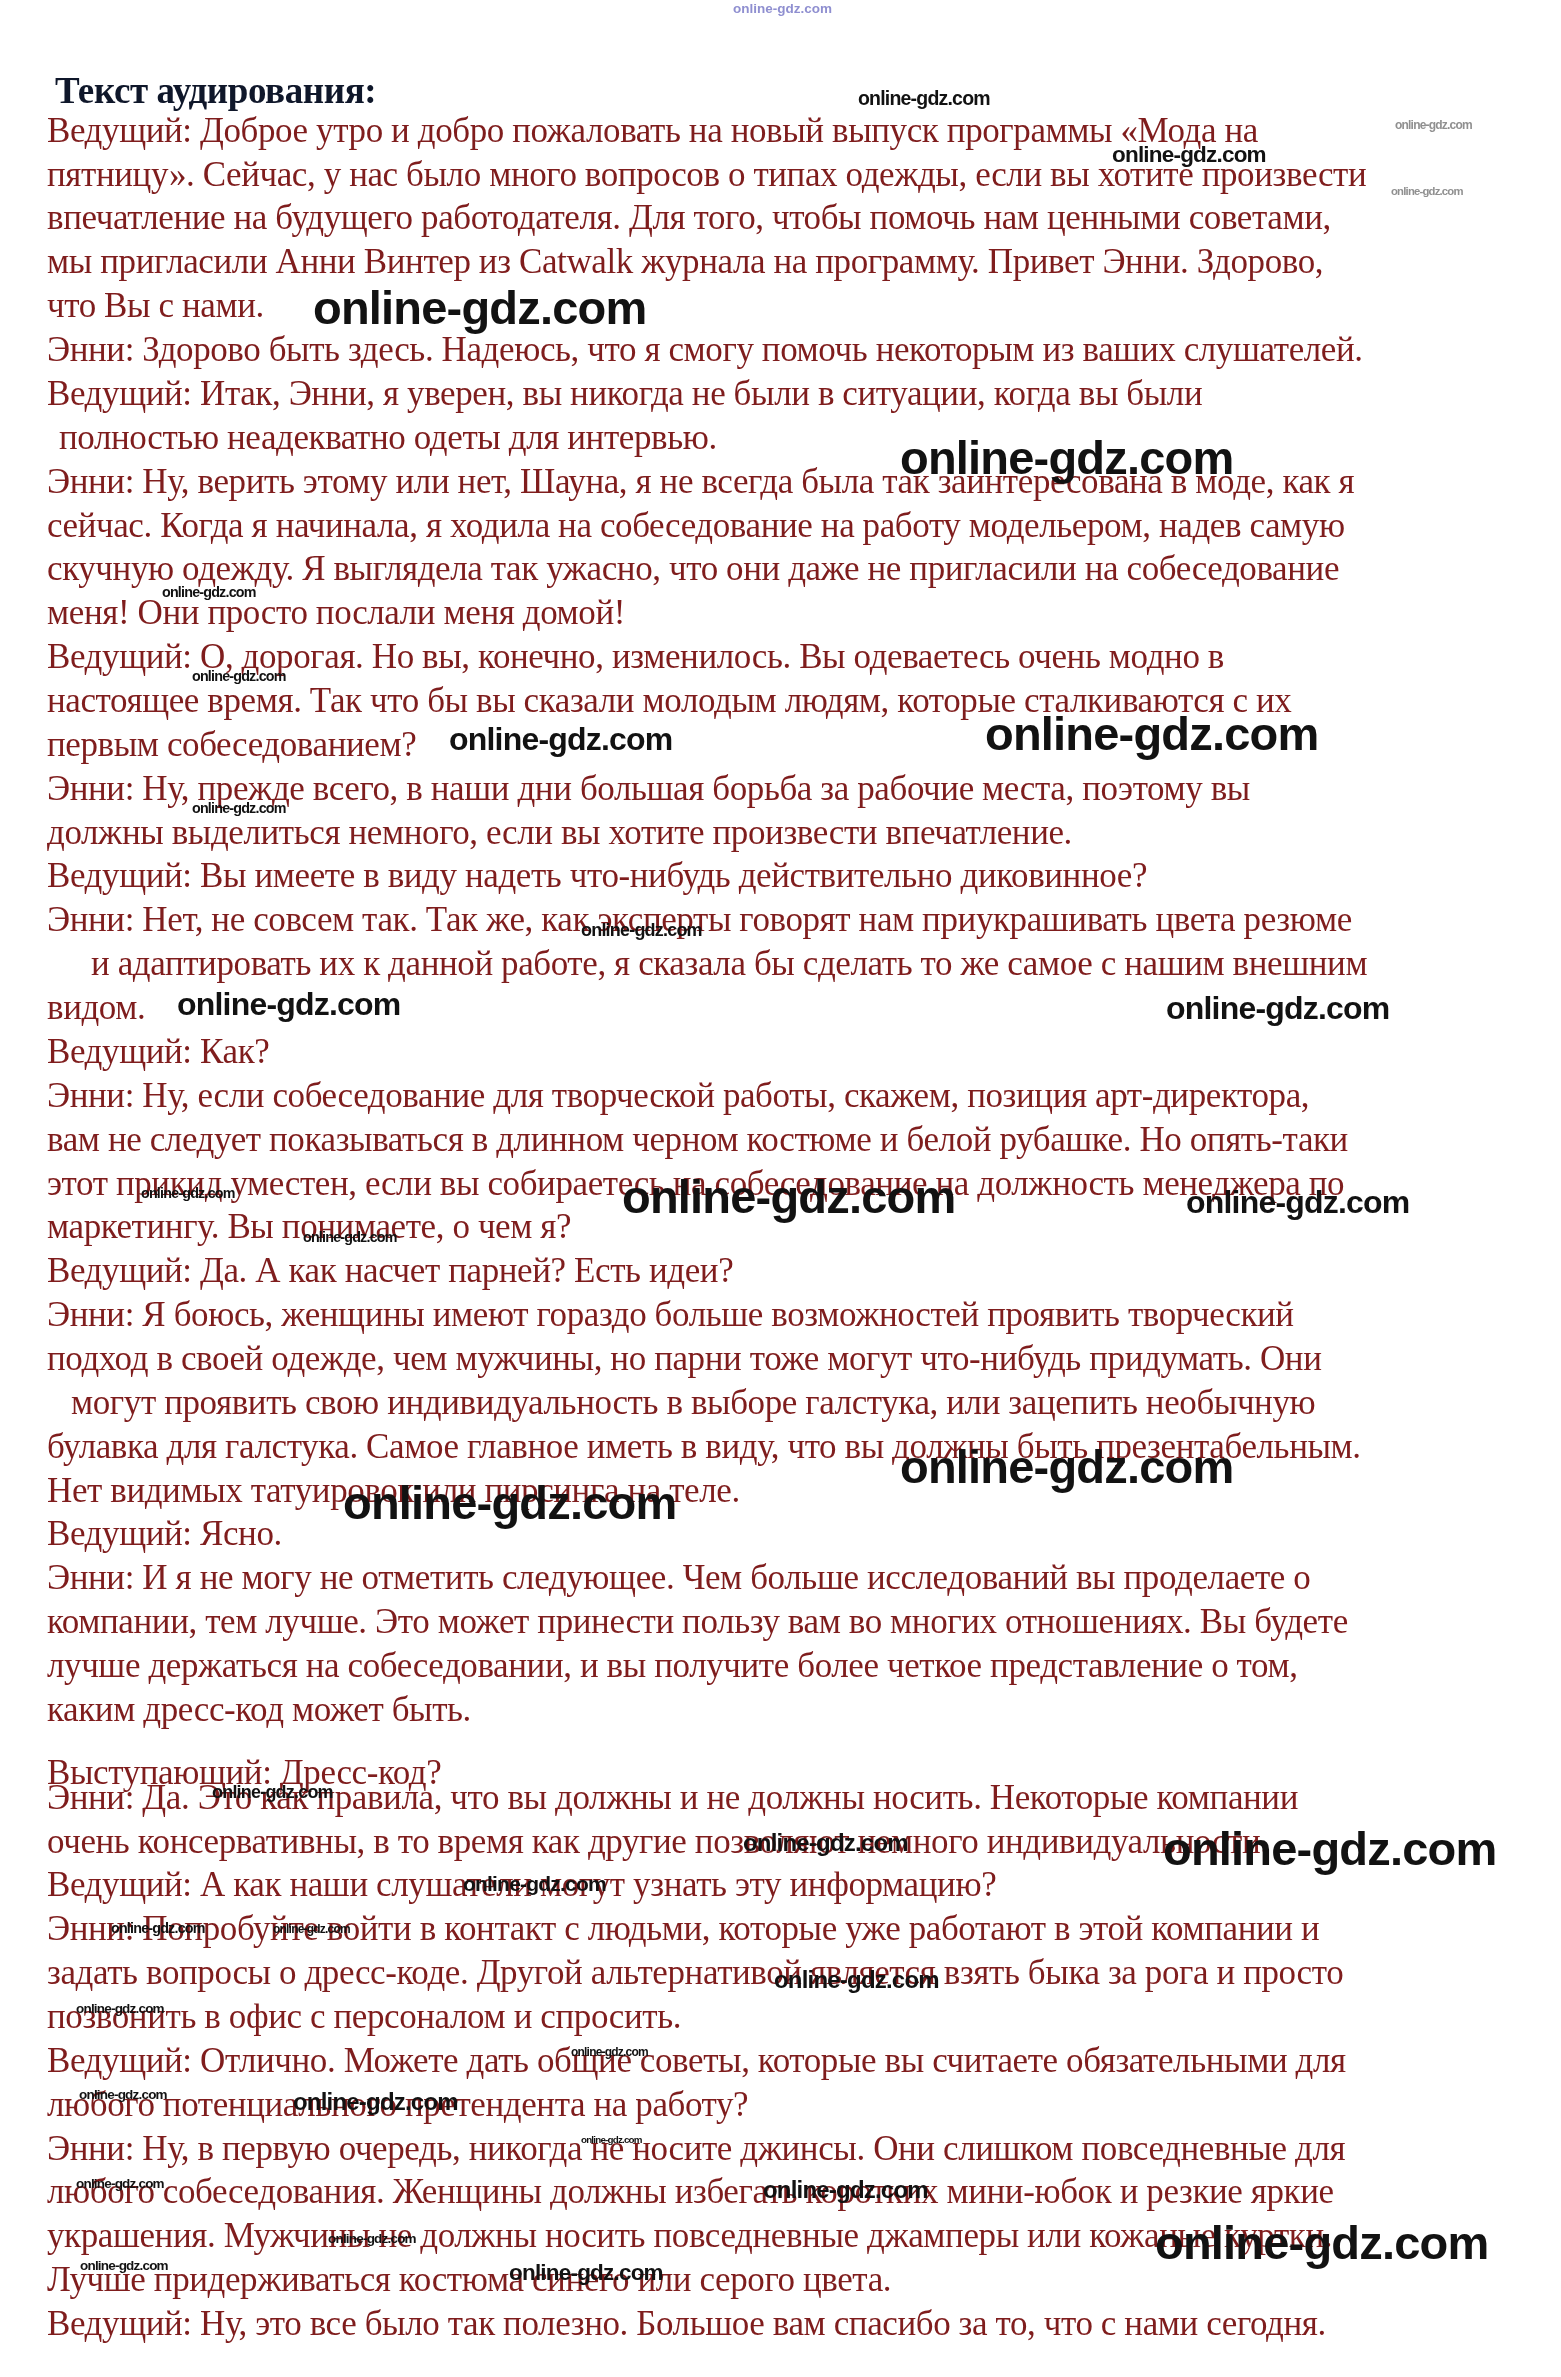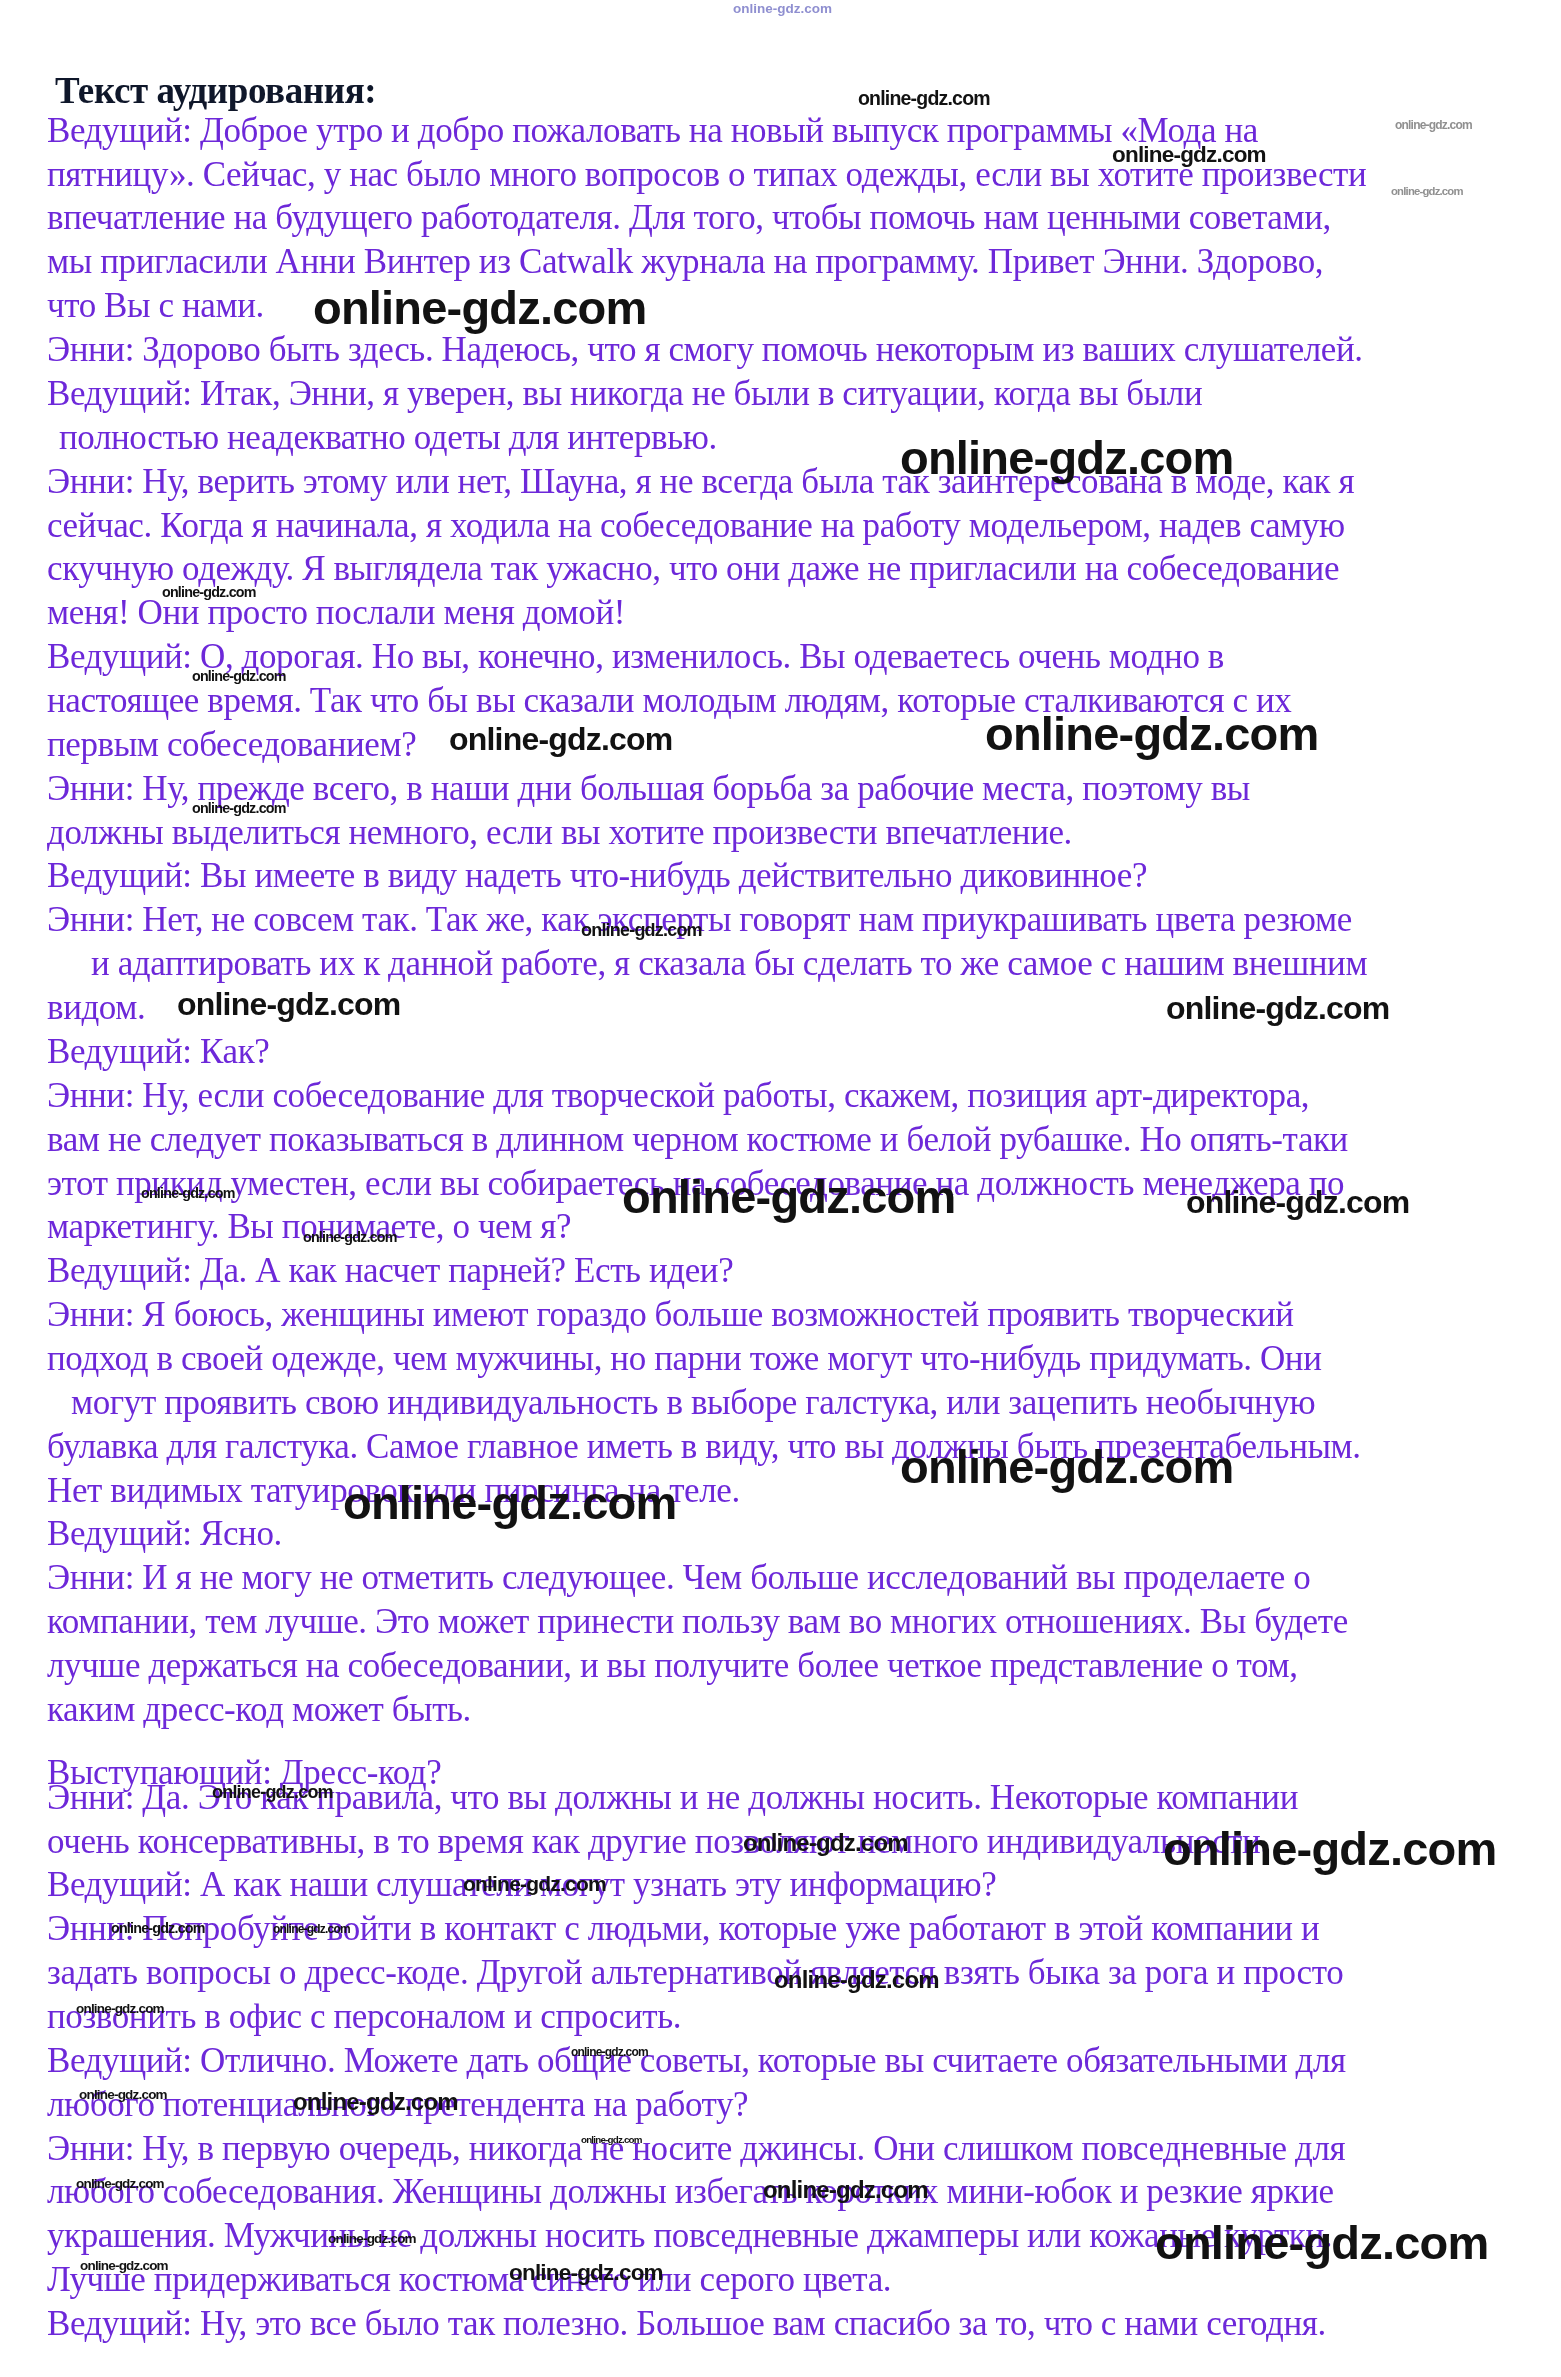--- a/index.html
+++ b/index.html
@@ -10,21 +10,21 @@
     background: #ffffff;
     overflow: hidden;
     font-family: "Liberation Serif", serif;
   }
   .line {
     position: absolute;
     left: 47px;
     white-space: nowrap;
     font-size: 35px;
     line-height: 1.05;
-    color: #6d28d9;
+    color: #7f1d1d;
     letter-spacing: -0.4px;
   }
   .title-line {
     position: absolute;
     left: 55px;
     top: 69px;
     white-space: nowrap;
     font-size: 37px;
     font-weight: 700;
     color: #0f172a;

